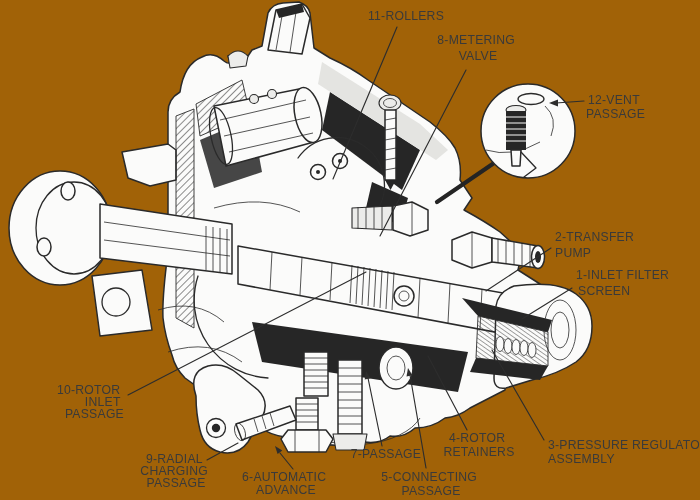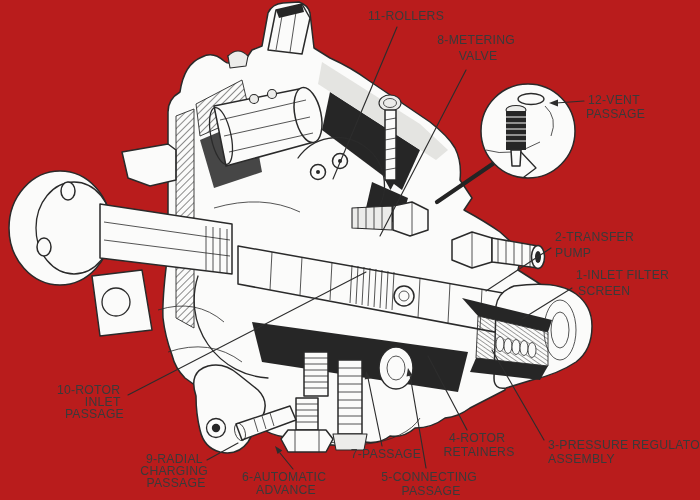--- a/index.html
+++ b/index.html
@@ -1,18 +1,18 @@
 <!DOCTYPE html>
 <html><head>
 <meta charset="utf-8">
 <style>
   html,body{margin:0;padding:0;background:#ffffff;}
   .stage{
     position:relative;width:700px;height:500px;overflow:hidden;
-    background:#b91c1c;font-family:"Liberation Sans", sans-serif;
+    background:#a16207;font-family:"Liberation Sans", sans-serif;
   }
   svg text{
     font-family:"Liberation Sans", sans-serif;
     font-size:12.2px;letter-spacing:0.25px;fill:#3a3a3a;font-weight:400;
   }
   .ink{stroke:#2a2a2a;fill:none;stroke-width:1.3;stroke-linejoin:round;stroke-linecap:round;}
   .ink-thin{stroke:#2a2a2a;fill:none;stroke-width:0.8;stroke-linejoin:round;}
   .white-fill{fill:#fbfbfa;stroke:#2a2a2a;stroke-width:1.5;stroke-linejoin:round;}
   .lite-fill{fill:#ececea;stroke:#2a2a2a;stroke-width:1.1;stroke-linejoin:round;}
   .dark-fill{fill:#262626;stroke:none;}

